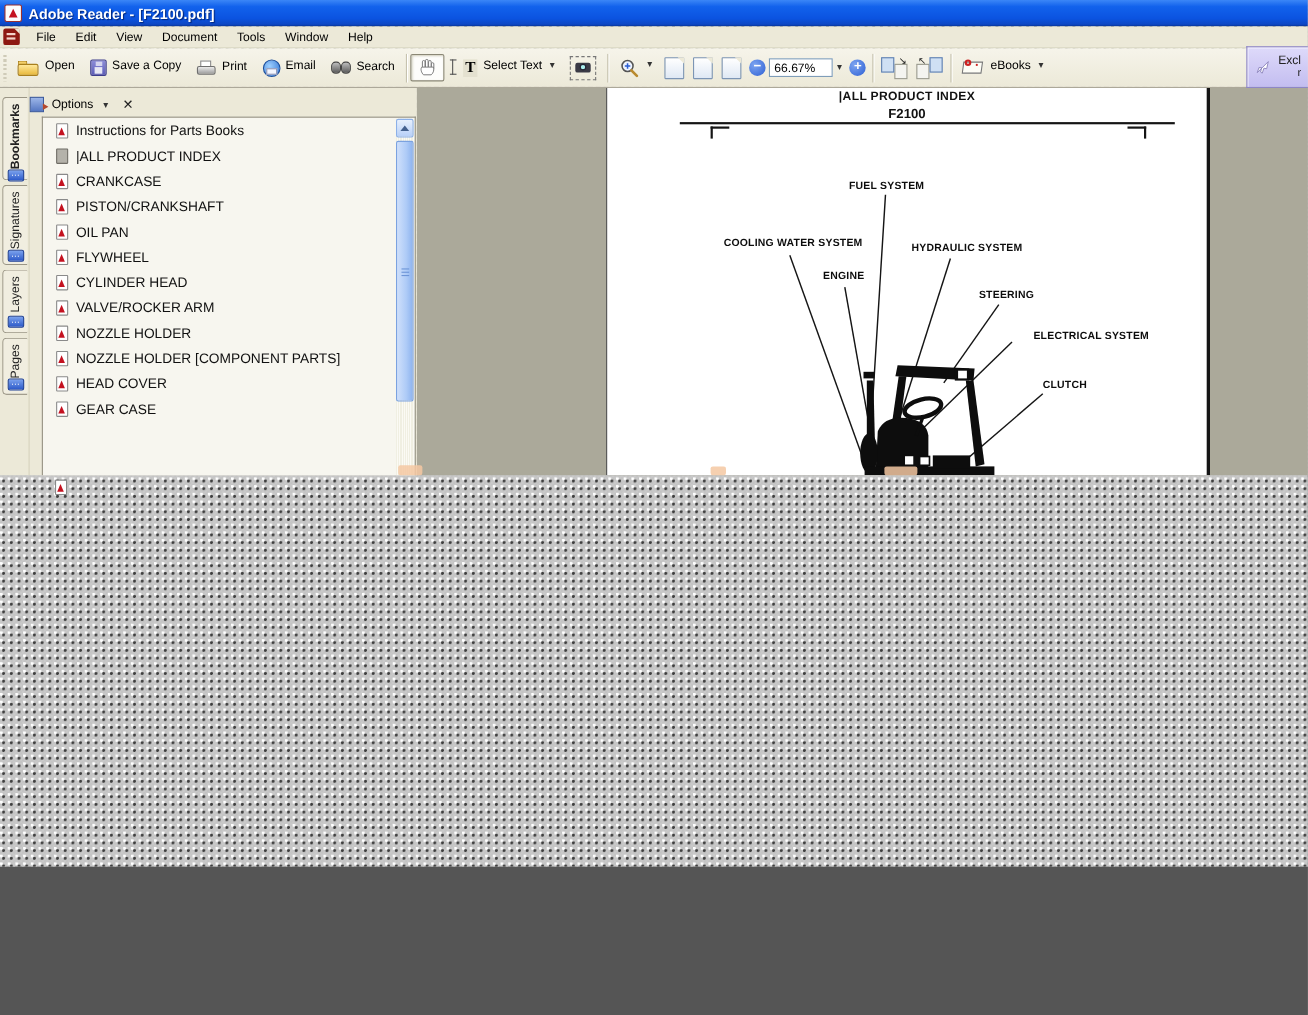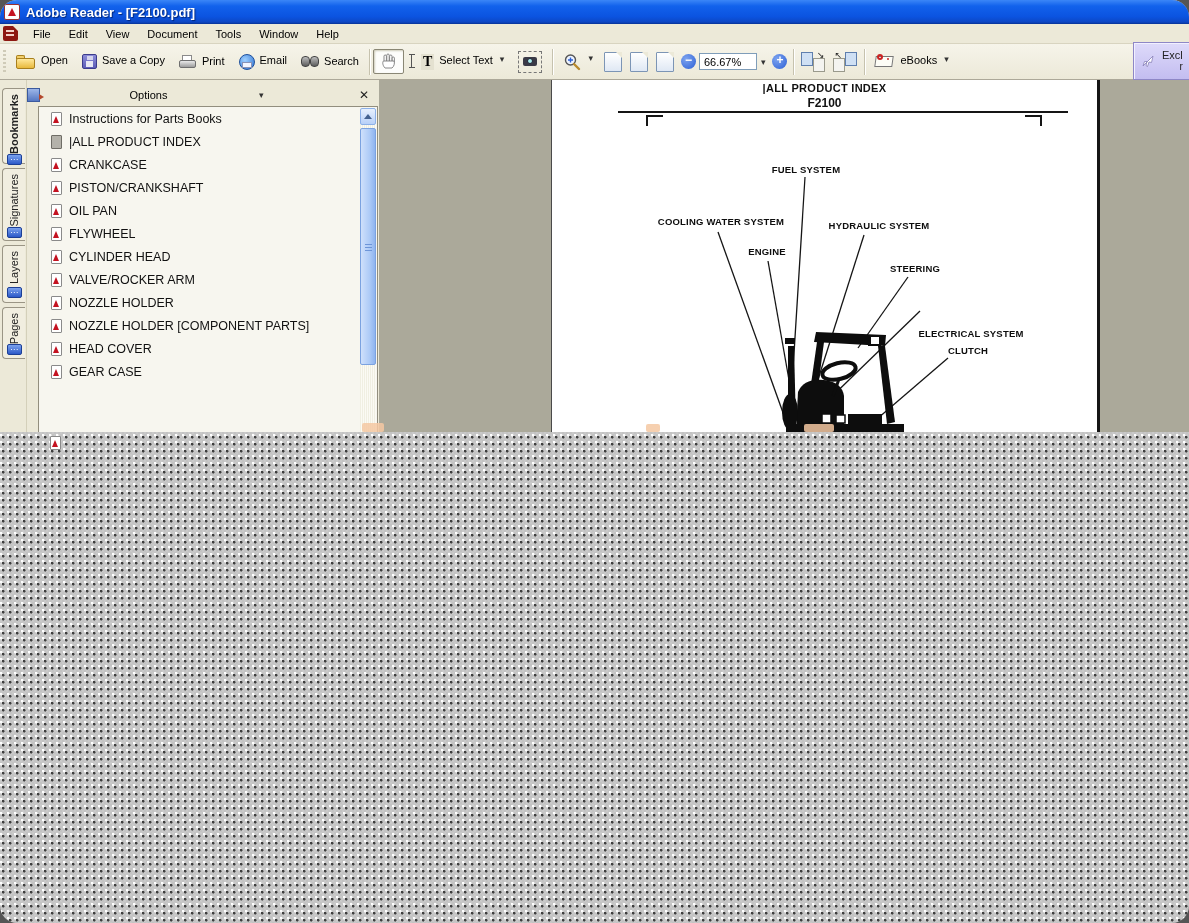--- a/index.html
+++ b/index.html
@@ -1,27 +1,26 @@
 <!DOCTYPE html>
 <html><head>
 <meta charset="utf-8">
 <style>
   html,body{margin:0;padding:0;background:#555;}
   #screen{
-    position:relative;width:1189px;height:923px;overflow:hidden;
+    position:relative;width:1189px;height:788px;overflow:hidden;
     font-family:"Liberation Sans","DejaVu Sans",sans-serif;
     background-color:#c9c9c9;
     background-image:
       radial-gradient(circle at 1.2px 1.2px,#ffffff 1.1px,transparent 1.6px),
       radial-gradient(circle at 1.2px 1.2px,#3f3f3f 1.1px,transparent 1.6px),
       linear-gradient(45deg,#c3c3c3 25%,transparent 25%,transparent 75%,#c3c3c3 75%),
       linear-gradient(45deg,#c3c3c3 25%,transparent 25%,transparent 75%,#c3c3c3 75%);
     background-size:7px 7px,7px 7px,4px 4px,4px 4px;
     background-position:0 0,2px 2px,0 0,2px 2px;
-    border-radius:17px;
   }
   
   .titlebar{position:absolute;left:0;top:0;width:1189px;height:24px;
     background:linear-gradient(180deg,#3b86f7 0%,#1262ec 25%,#0b53e0 70%,#0d47c4 92%,#063294 100%);
     display:flex;align-items:center;gap:6px;padding-left:4px;box-sizing:border-box;}
   .titlebar .title{color:#fff;font-weight:bold;font-size:13px;text-shadow:1px 1px 1px #00267a;}
   .appicon{width:16px;height:16px;background:#fdfdfd;border:1px solid #9a3030;border-radius:2px;position:relative;box-sizing:border-box;}
   .appicon::after{content:"";position:absolute;left:3px;top:3px;border-left:4px solid transparent;border-right:4px solid transparent;border-bottom:8px solid #c41220;}
   .menubar{position:absolute;left:0;top:24px;width:1189px;height:20px;background:#ece9d8;
     border-bottom:1px solid #d8d4c0;display:flex;align-items:center;padding-left:3px;box-sizing:border-box;font-size:11px;}
@@ -83,21 +82,21 @@
   
   .tabstrip{position:absolute;left:0;top:80px;width:27px;height:352px;background:#ece9d8;border-right:1px solid #d4d0ba;box-sizing:border-box;}
   .vtab{position:absolute;left:2px;width:23px;background:#f1eee0;border:1px solid #9a9585;border-right:none;border-radius:4px 0 0 4px;
     box-sizing:border-box;display:flex;flex-direction:column;align-items:center;justify-content:space-between;padding:5px 0 4px 0;}
   .vtab .lbl{writing-mode:vertical-rl;transform:rotate(180deg);font-size:11px;color:#222;}
   .vtab.active .lbl{font-weight:bold;}
   .tabdots{width:15px;height:11px;border-radius:2px;background:linear-gradient(#7ba2ee,#2c59c8);border:1px solid #1c3f96;
     color:#fff;font-size:8px;line-height:9px;text-align:center;box-sizing:border-box;}
   
   .panel{position:absolute;left:27px;top:80px;width:352px;height:352px;background:#ece9d8;box-sizing:border-box;}
-  .panel-header{position:absolute;left:0;top:4px;right:4px;height:22px;display:flex;align-items:center;justify-content:space-between;gap:7px;font-size:11px;}
+  .panel-header{position:absolute;left:0;top:4px;right:4px;height:22px;display:flex;align-items:center;justify-content:flex-start;gap:7px;font-size:11px;}
   .opt-ico{width:13px;height:14px;background:linear-gradient(#9db6e8,#5577c2);border:1px solid #3b5a9e;position:relative;box-sizing:border-box;}
   .opt-ico::after{content:"";position:absolute;right:-5px;top:5px;border-top:3px solid transparent;border-bottom:3px solid transparent;border-left:5px solid #b3482c;}
   .close-x{font-size:12px;font-weight:bold;color:#222;padding:0 6px;}
   .listbox{position:absolute;left:11px;top:26px;right:1px;bottom:0;background:#f7f6ef;border:1px solid #928e7e;border-bottom:none;box-sizing:border-box;overflow:hidden;}
   .bmrow{display:flex;align-items:center;gap:7px;height:23px;padding-left:12px;font-size:12.5px;color:#111;white-space:nowrap;}
   .bmicon{flex:0 0 auto;width:11px;height:14px;background:#fff;border:1px solid #8a8a8a;border-radius:1px;position:relative;box-sizing:border-box;}
   .bmicon::before{content:"";position:absolute;left:2px;top:-3px;width:10px;height:13px;background:#eee;border:1px solid #aaa;z-index:-1;}
   .bmicon::after{content:"";position:absolute;left:1px;top:3px;border-left:3px solid transparent;border-right:3px solid transparent;border-bottom:7px solid #c41220;}
   .bmicon.gray{background:#b4b2aa;border-color:#6f6d66;}
   .bmicon.gray::after{display:none;}
@@ -366,21 +365,21 @@
           <rect x="270" y="334" width="9" height="9" fill="#ffffff" stroke="#0d0d0d" stroke-width="1.5"></rect>
           <rect x="284" y="335" width="9" height="8" fill="#ffffff" stroke="#0d0d0d" stroke-width="1.5"></rect>
         </g>
       </svg>
 
       <span class="dlabel" style="left:254px;top:84px;">FUEL SYSTEM</span>
       <span class="dlabel" style="left:169px;top:136px;">COOLING WATER SYSTEM</span>
       <span class="dlabel" style="left:327px;top:140px;">HYDRAULIC SYSTEM</span>
       <span class="dlabel" style="left:215px;top:166px;">ENGINE</span>
       <span class="dlabel" style="left:363px;top:183px;">STEERING</span>
-      <span class="dlabel" style="left:419px;top:220px;margin-top:28px;">ELECTRICAL SYSTEM</span>
+      <span class="dlabel" style="left:440px;top:220px;">ELECTRICAL SYSTEM</span>
       <span class="dlabel" style="left:416px;top:265px;">CLUTCH</span>
     </div>
   </div>
 
   <div class="smudge" style="left:362px;top:423px;width:22px;height:9px;"></div>
   <div class="smudge" style="left:646px;top:424px;width:14px;height:8px;"></div>
   <div class="smudge" style="left:804px;top:424px;width:30px;height:8px;"></div>
   <span class="bmicon fragment"></span>
 
 </div>

